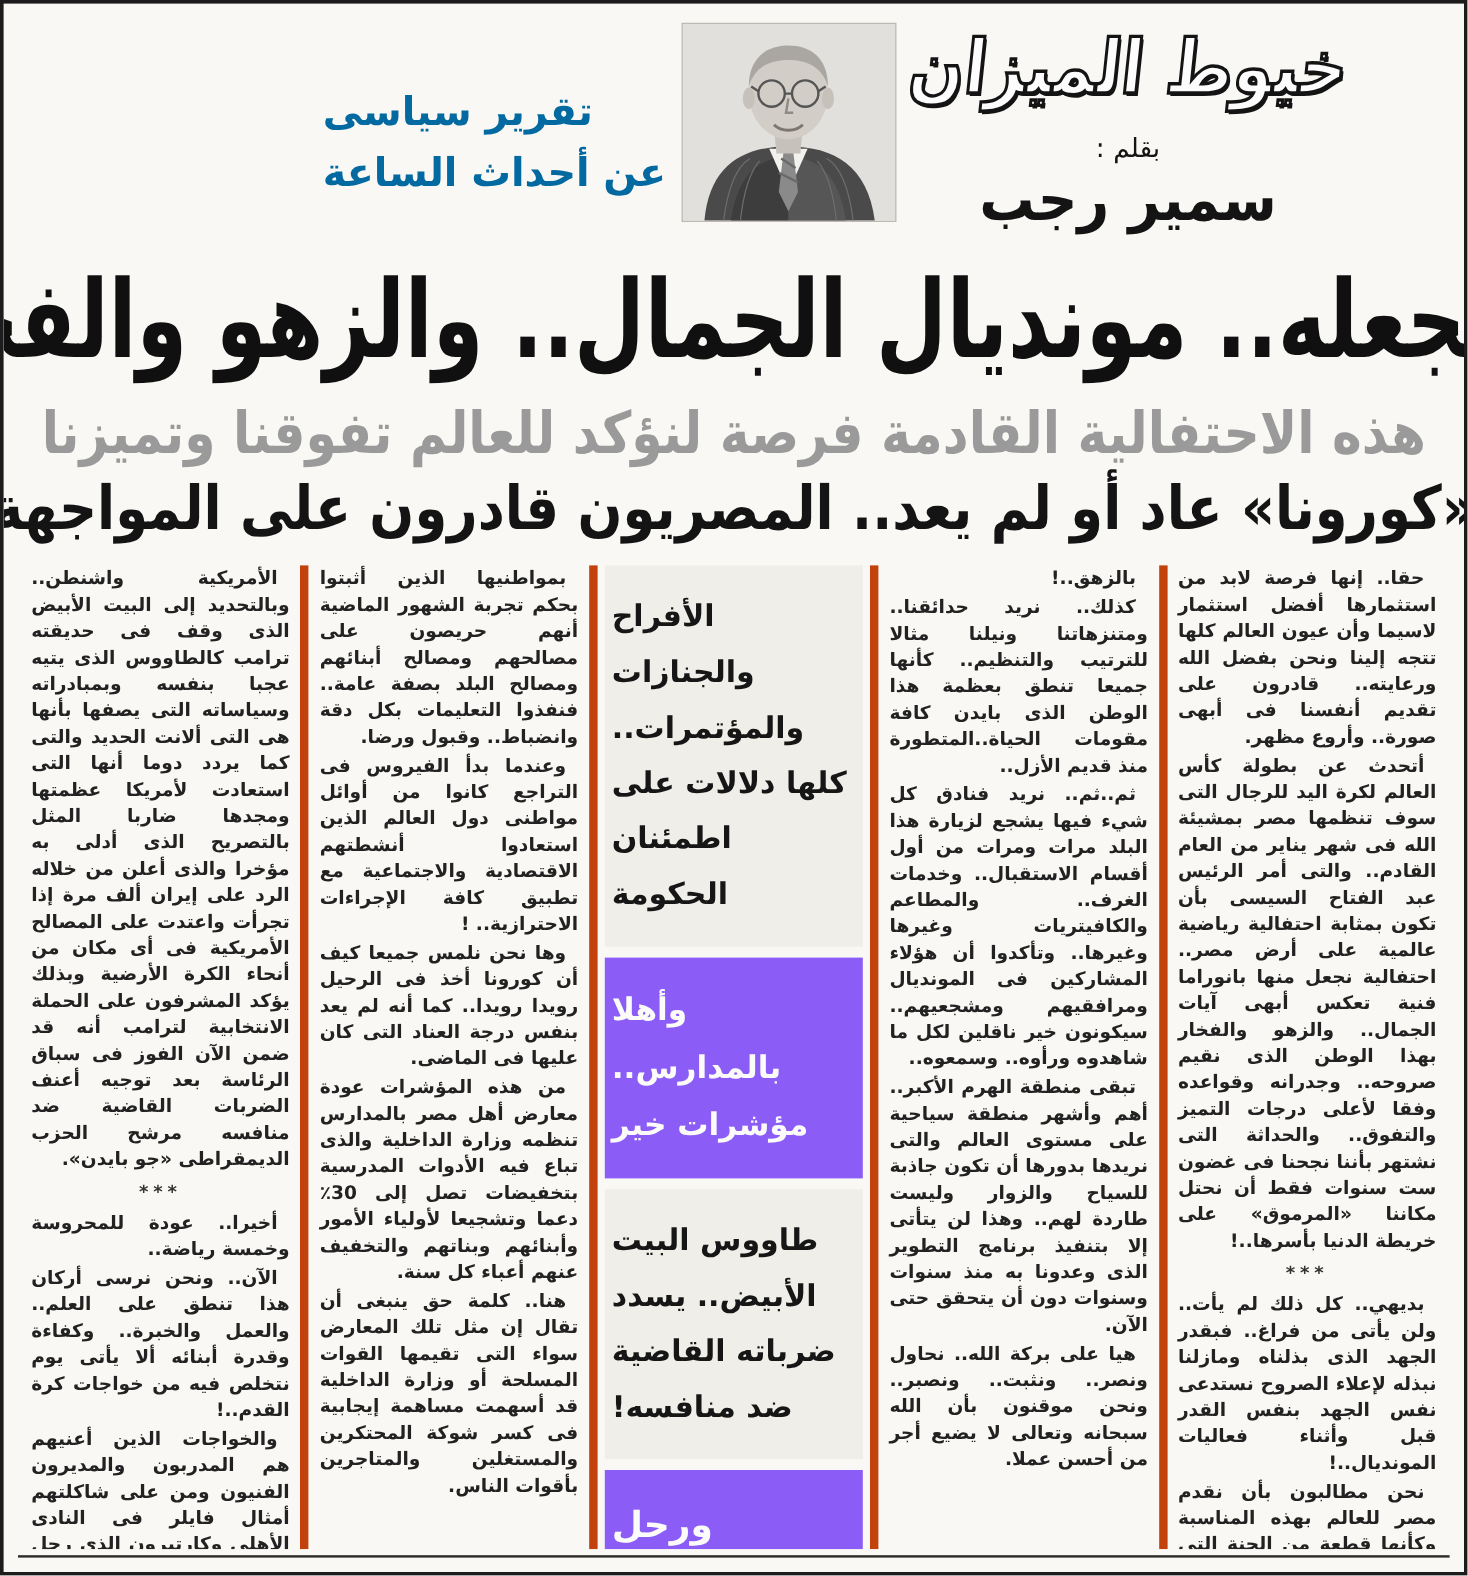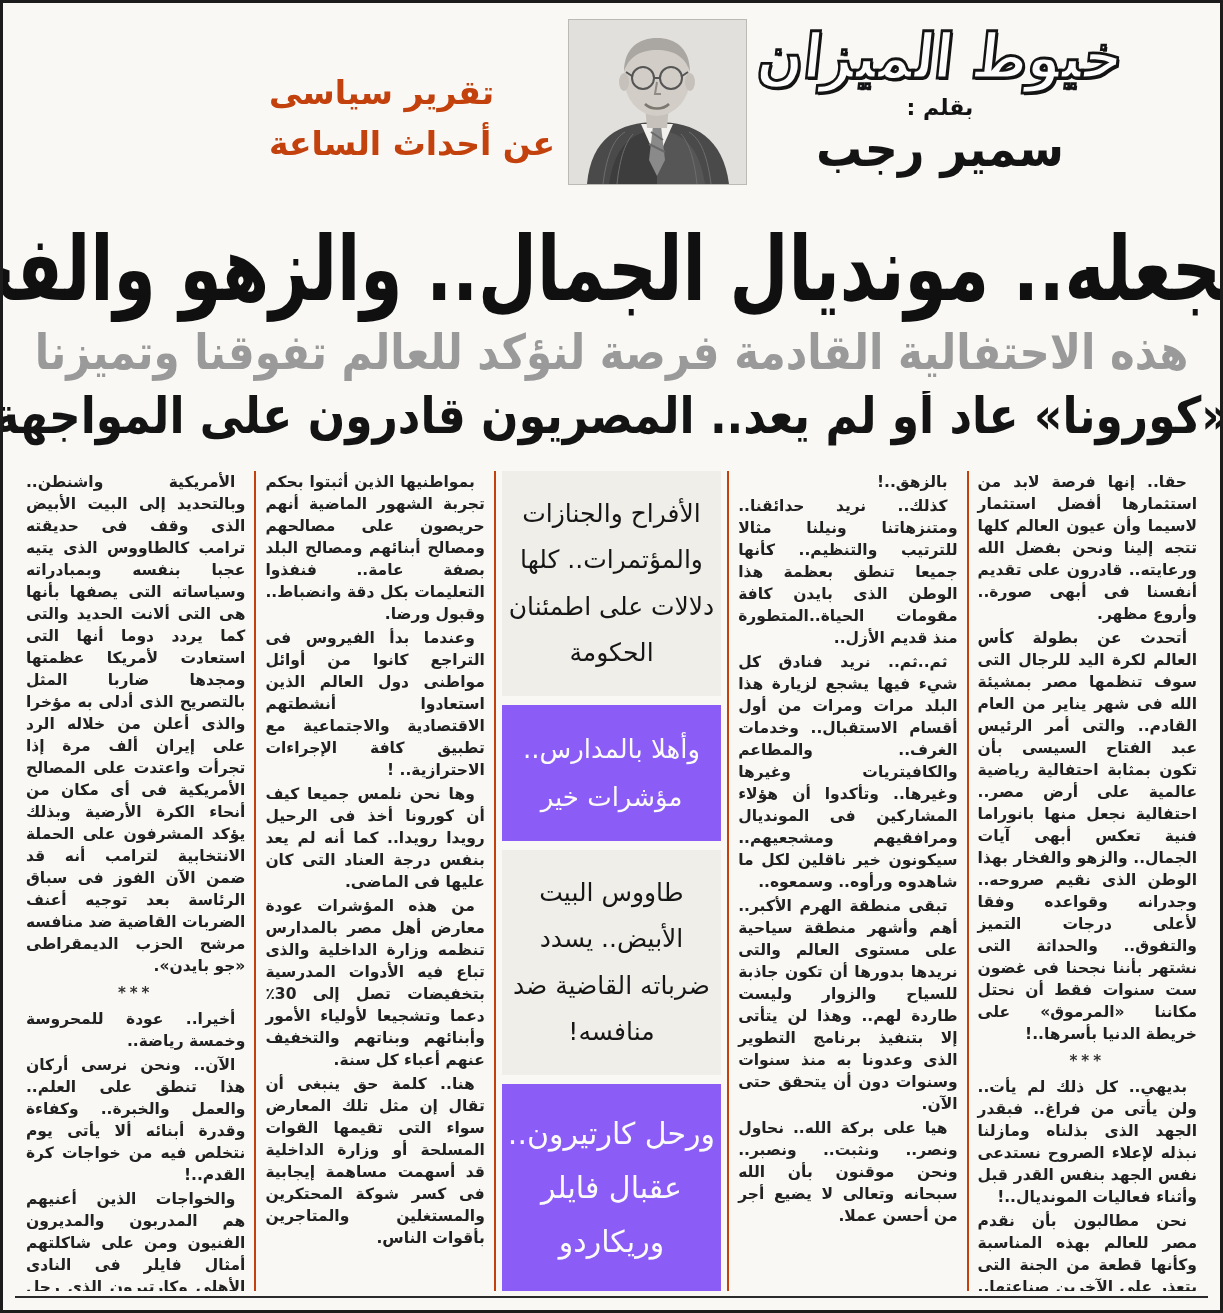--- a/index.html
+++ b/index.html
@@ -11,84 +11,84 @@
     border:3px solid #1c1c1c;
     box-sizing:border-box;
     font-family:"DejaVu Sans",sans-serif;
     overflow:hidden;
   }
   
   .masthead{position:relative;height:198px;}
   .kicker{
     position:absolute;top:64px;right:665px;
     text-align:left;direction:rtl;
-    color:#c2410c;font-weight:bold;font-size:33px;line-height:1.55;
+    color:#0369a1;font-weight:bold;font-size:33px;line-height:1.55;
     white-space:nowrap;
   }
   .photo-frame{
     position:absolute;top:16px;right:473px;
     width:177px;height:164px;
     background:#e6e4e0;border:1px solid #bdbab4;overflow:hidden;
   }
   .logo-block{
     position:absolute;top:22px;right:95px;width:370px;text-align:center;
   }
   .column-logo{
     display:inline-block;
     font-size:54px;font-weight:900;color:#fcfcfc;
     -webkit-text-stroke:2.5px #141414;
     text-shadow:2px 2px 0 #141414;
     transform:skewX(-6deg) scaleY(1.15);
     letter-spacing:1px;
     white-space:nowrap;
   }
-  .byline-label{margin-top:7px;font-size:22px;font-weight:700;color:#141414;}
+  .byline-label{margin-top:24px;font-size:22px;font-weight:400;color:#141414;}
   .author-name{margin-top:2px;font-size:46px;font-weight:900;color:#141414;transform:scaleY(1.08);}
   
   .headline-main{
     margin-top:6px;height:122px;
     display:flex;align-items:center;justify-content:center;
     overflow:hidden;
   }
   .headline-main span{
     font-size:68px;font-weight:900;color:#101010;
     transform:scaleY(1.32);
     white-space:nowrap;letter-spacing:-1px;
   }
-  .deck{height:62px;display:flex;justify-content:center;overflow:hidden;}
+  .deck{height:62px;display:flex;align-items:center;justify-content:center;overflow:hidden;}
   .deck span{font-weight:900;white-space:nowrap;transform:scaleY(1.15);}
   .deck-gray span{font-size:42px;color:#9a9a9a;}
   .deck-black{height:66px;}
   .deck-black span{font-size:44px;color:#141414;}
   
   .body-cols{
     display:flex;gap:0;
     margin:14px 14px 0 14px;
     height:820px;overflow:hidden;
     direction:rtl;
   }
   .col{
     flex:1 1 0;min-width:0;overflow:hidden;
     padding:0 9px;
     font-size:15.5px;font-weight:700;color:#222;
     line-height:1.42;text-align:justify;
   }
-  .col:not(:last-child){border-left:2px solid #c2410c;}
+  .col:not(:last-child){border-left:7px solid #c2410c;}
   .col .para{margin:0 0 2px 0;text-indent:10px;}
   .col .stars{
     text-align:center;font-size:15px;font-weight:900;color:#333;
     letter-spacing:4px;margin:6px 0 4px 0;text-indent:0;
   }
   
   .quotes-col{flex:1 1 0;min-width:0;display:flex;flex-direction:column;gap:9px;padding:0 6px;overflow:hidden;}
   .quote-box{
     display:flex;align-items:center;justify-content:center;
-    text-align:center;
+    text-align:left;
     padding:20px 6px;
-    font-weight:400;
+    font-weight:700;
     line-height:1.85;
   }
   .quote-box.light{background:#f0eee8;color:#161616;font-size:25px;}
   .quote-box.dark{background:#8b5cf6;color:#fbfbfa;font-size:26px;}
   .quote-box:last-child{font-size:30px;line-height:1.8;flex:1;}
   
   .bottom-rule{
     position:absolute;left:12px;right:12px;bottom:12px;
     border-top:2px solid #2b2b2b;
   }

